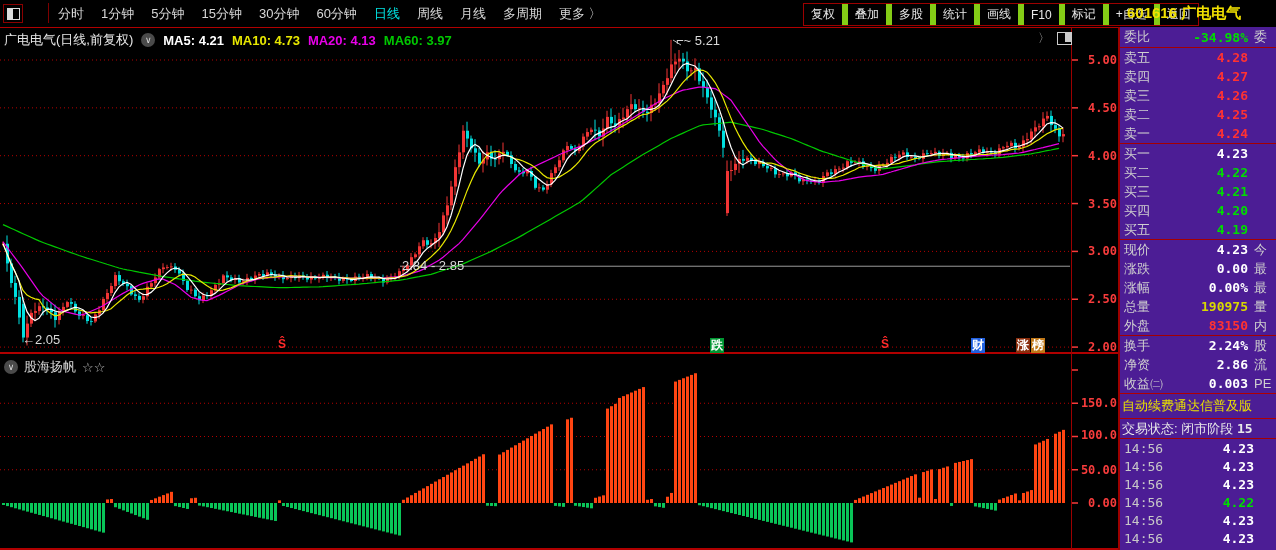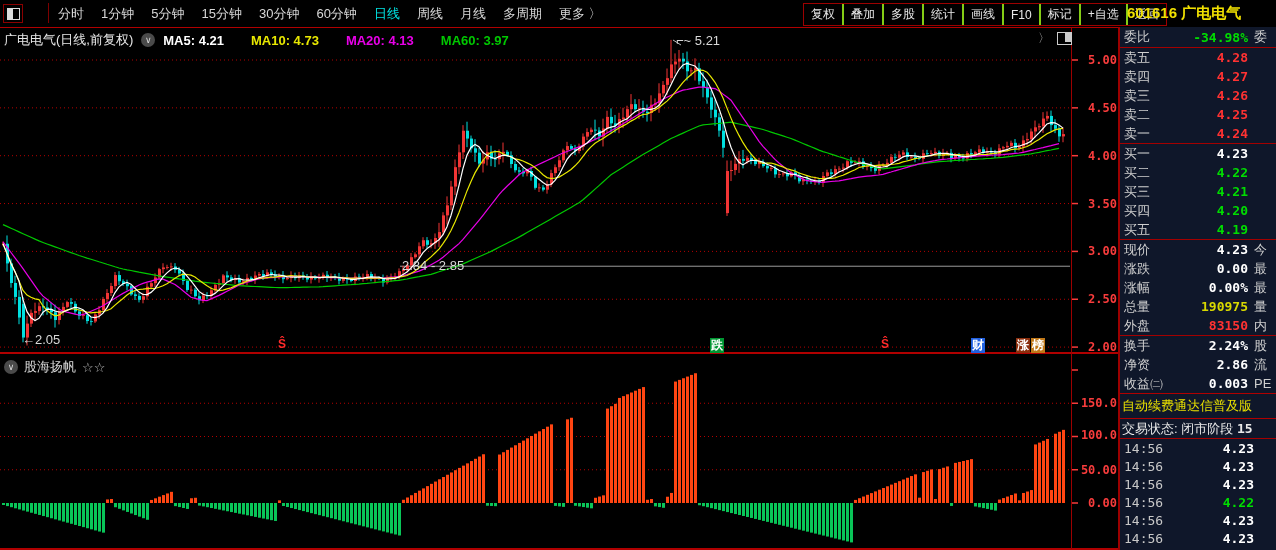--- a/index.html
+++ b/index.html
@@ -10,34 +10,34 @@
   
   .topbar{left:0;top:0;width:1276px;height:27px;background:#000;z-index:6;}
   .winicon{left:3px;top:4px;width:18px;height:17px;border:1px solid #8a0000;display:flex;align-items:center;justify-content:center;}
   .winicon .g{width:11px;height:10px;border:1px solid #ddd;position:relative;}
   .winicon .g:before{content:"";position:absolute;left:0;top:0;width:5px;height:10px;background:#ddd;}
   .tb-div{top:3px;width:1px;height:20px;background:#7d0000;}
   .menu{left:58px;top:0;height:27px;display:flex;align-items:center;gap:17px;font-size:13px;color:#d8d8d8;z-index:7;}
   .menu .mi{cursor:default;white-space:nowrap;}
   .menu .mi.active{color:#00e5e5;}
   .btnrow{left:803px;top:3px;height:21px;display:flex;border:1px solid #9c0000;z-index:7;}
-  .btnrow .tbbtn{padding:0 7px;border-left:2px solid #84cc16;color:#e8e8e8;font-size:12px;display:flex;align-items:center;white-space:nowrap;}
+  .btnrow .tbbtn{padding:0 7px;border-left:6px solid #84cc16;color:#e8e8e8;font-size:12px;display:flex;align-items:center;white-space:nowrap;}
   .btnrow .tbbtn:first-child{border-left:none;}
   .stocklabel{left:1127px;top:4px;font-size:15px;font-weight:bold;color:#f0e000;white-space:nowrap;z-index:7;}
   
   .chead{left:4px;top:31px;z-index:5;font-size:13px;display:flex;align-items:center;gap:8px;white-space:nowrap;}
   .circle-ico{width:14px;height:14px;border-radius:50%;background:#4a4a4a;color:#ddd;font-size:9px;display:inline-flex;align-items:center;justify-content:center;}
   .ihead{left:4px;top:358px;z-index:5;font-size:13px;display:flex;align-items:center;gap:6px;color:#d8d8d8;}
   .chart-corner{left:1038px;top:30px;z-index:5;display:flex;align-items:center;gap:7px;color:#aaa;font-size:12px;}
   .corner-win{width:13px;height:11px;border:1px solid #ccc;position:relative;}
   .corner-win:before{content:"";position:absolute;right:0;top:0;width:6px;height:9px;background:#ccc;}
   
   .axlab{width:44px;text-align:right;font-size:12px;font-weight:bold;color:#f83c3c;z-index:5;font-family:"DejaVu Sans Mono",monospace;}
   
-  .sidebar{left:1120px;top:27px;width:156px;height:523px;z-index:6;background:#0f172a;font-size:13px;}
+  .sidebar{left:1120px;top:27px;width:156px;height:523px;z-index:6;background:#4c1d95;font-size:13px;}
   .srow{display:flex;align-items:center;padding:0 0 0 4px;overflow:hidden;white-space:nowrap;}
   .srow .lab{color:#cfcfcf;width:56px;flex:none;}
   .srow .val{flex:1;text-align:right;font-weight:bold;font-family:"DejaVu Sans Mono",monospace;}
   .srow .ext{flex:none;width:22px;margin-left:6px;color:#cfcfcf;overflow:hidden;}
   .sep{height:0;border-top:1px solid #a40000;}
   .notice{height:24px;border-top:1px solid #b00000;border-bottom:1px solid #b00000;color:#e8e000;display:flex;align-items:center;padding-left:2px;font-size:13px;overflow:hidden;white-space:nowrap;}
   .status{height:19px;display:flex;align-items:center;color:#e8e8e8;padding-left:2px;overflow:hidden;white-space:nowrap;border-bottom:1px solid #a40000;}
   .trow{height:18px;display:flex;align-items:center;padding:0 22px 0 4px;gap:20px;}
   .trow .tt{color:#c8c8c8;font-family:"DejaVu Sans Mono",monospace;}
   .trow .tp{flex:1;text-align:right;font-weight:bold;font-family:"DejaVu Sans Mono",monospace;}
@@ -912,21 +912,21 @@
         <span class="tbbtn">+自选</span>
         <span class="tbbtn">返回</span>
       </div>
     <div class="abs stocklabel">601616 广电电气</div>
   </div>
   <div class="abs hline" style="left:0;top:27px;width:1276px;"></div>
 
   <div class="abs chead">
     <span style="color:#e8e8e8;">广电电气(日线,前复权)</span>
     <span class="circle-ico">∨</span>
-    <span id="ma-labels" style="display:flex;gap:27px;font-weight:bold;">
+    <span id="ma-labels" style="display:flex;gap:8px;font-weight:bold;">
         <span style="color: rgb(255, 255, 255);">MA5: 4.21</span>
         <span style="color: rgb(232, 232, 0);">MA10: 4.73</span>
         <span style="color: rgb(232, 0, 232);">MA20: 4.13</span>
         <span style="color: rgb(0, 200, 0);">MA60: 3.97</span>
       </span>
   </div>
   <div class="abs chart-corner">
     <span>〉</span>
     <span class="corner-win"></span>
   </div>

